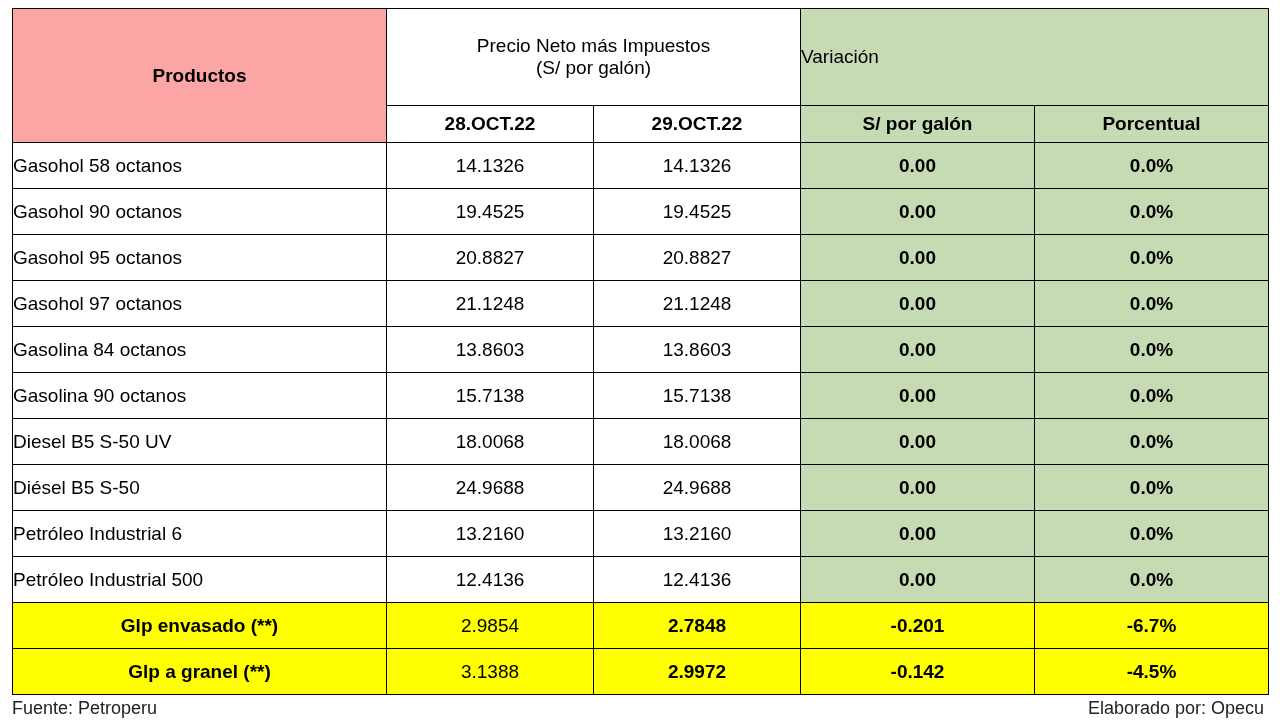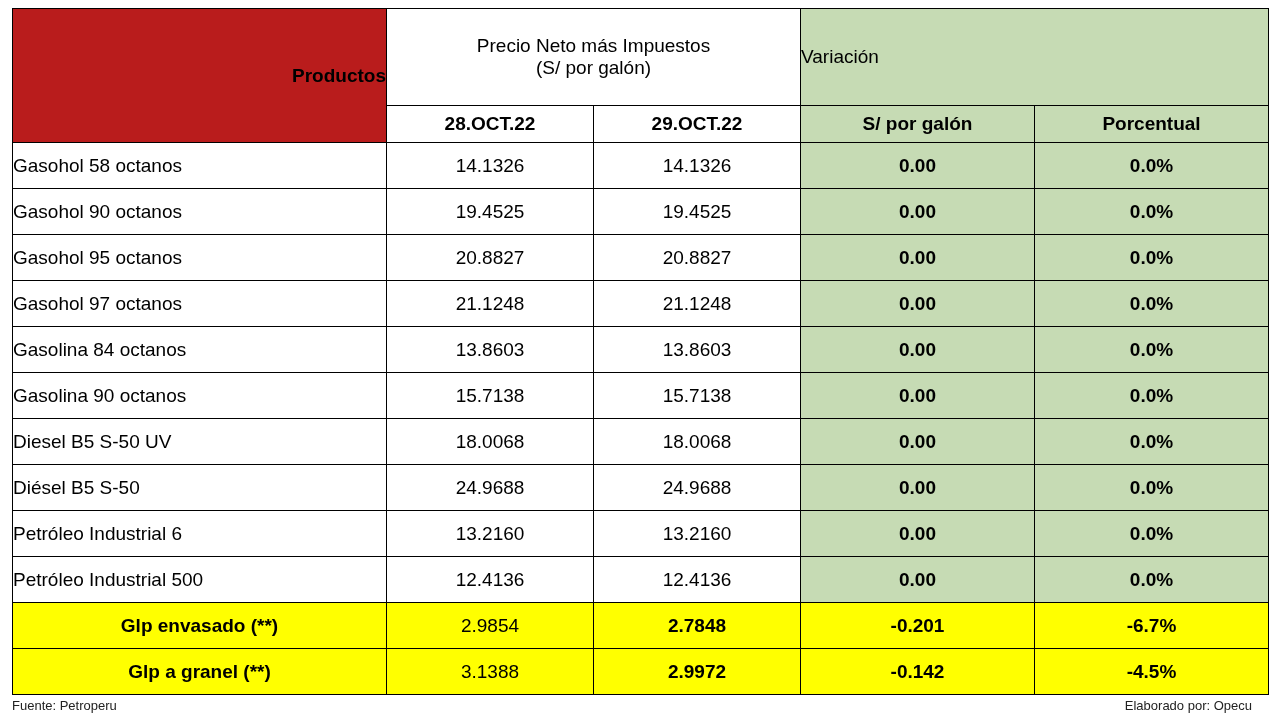--- a/index.html
+++ b/index.html
@@ -35,24 +35,24 @@
     vertical-align: middle;
   }
   
   col.c-prod { width: 374px; }
   col.c-d1   { width: 207px; }
   col.c-d2   { width: 207px; }
   col.c-var1 { width: 234px; }
   col.c-var2 { width: 234px; }
 
   .hdr-prod {
-    text-align: right;
+    text-align: center;
     font-weight: bold;
     height: 96px;
-    background: #b91c1c;
+    background: #fca5a5;
     font-size: 20px;
   }
   .hdr-precio {
     text-align: center;
     font-weight: normal;
     height: 60px;
     background: #ffffff;
     font-size: 20px;
     padding: 4px 6px;
   }
@@ -113,31 +113,31 @@
   }
   tr.glp td.var {
     background: #ffff00;
     font-weight: bold;
   }
   .footer {
     position: relative;
     width: 1256px;
     margin-top: 3px;
     height: 20px;
-    font-size: 13px;
+    font-size: 18px;
     color: #222222;
   }
   .footer .left {
     position: absolute;
     left: 0;
     top: 0;
   }
   .footer .right {
     position: absolute;
-    right: 16px;
+    right: 4px;
     top: 0;
   }
 </style>
 </head>
 <body>
 
 <div class="page">
 
   <table class="price-table">
     <colgroup>

